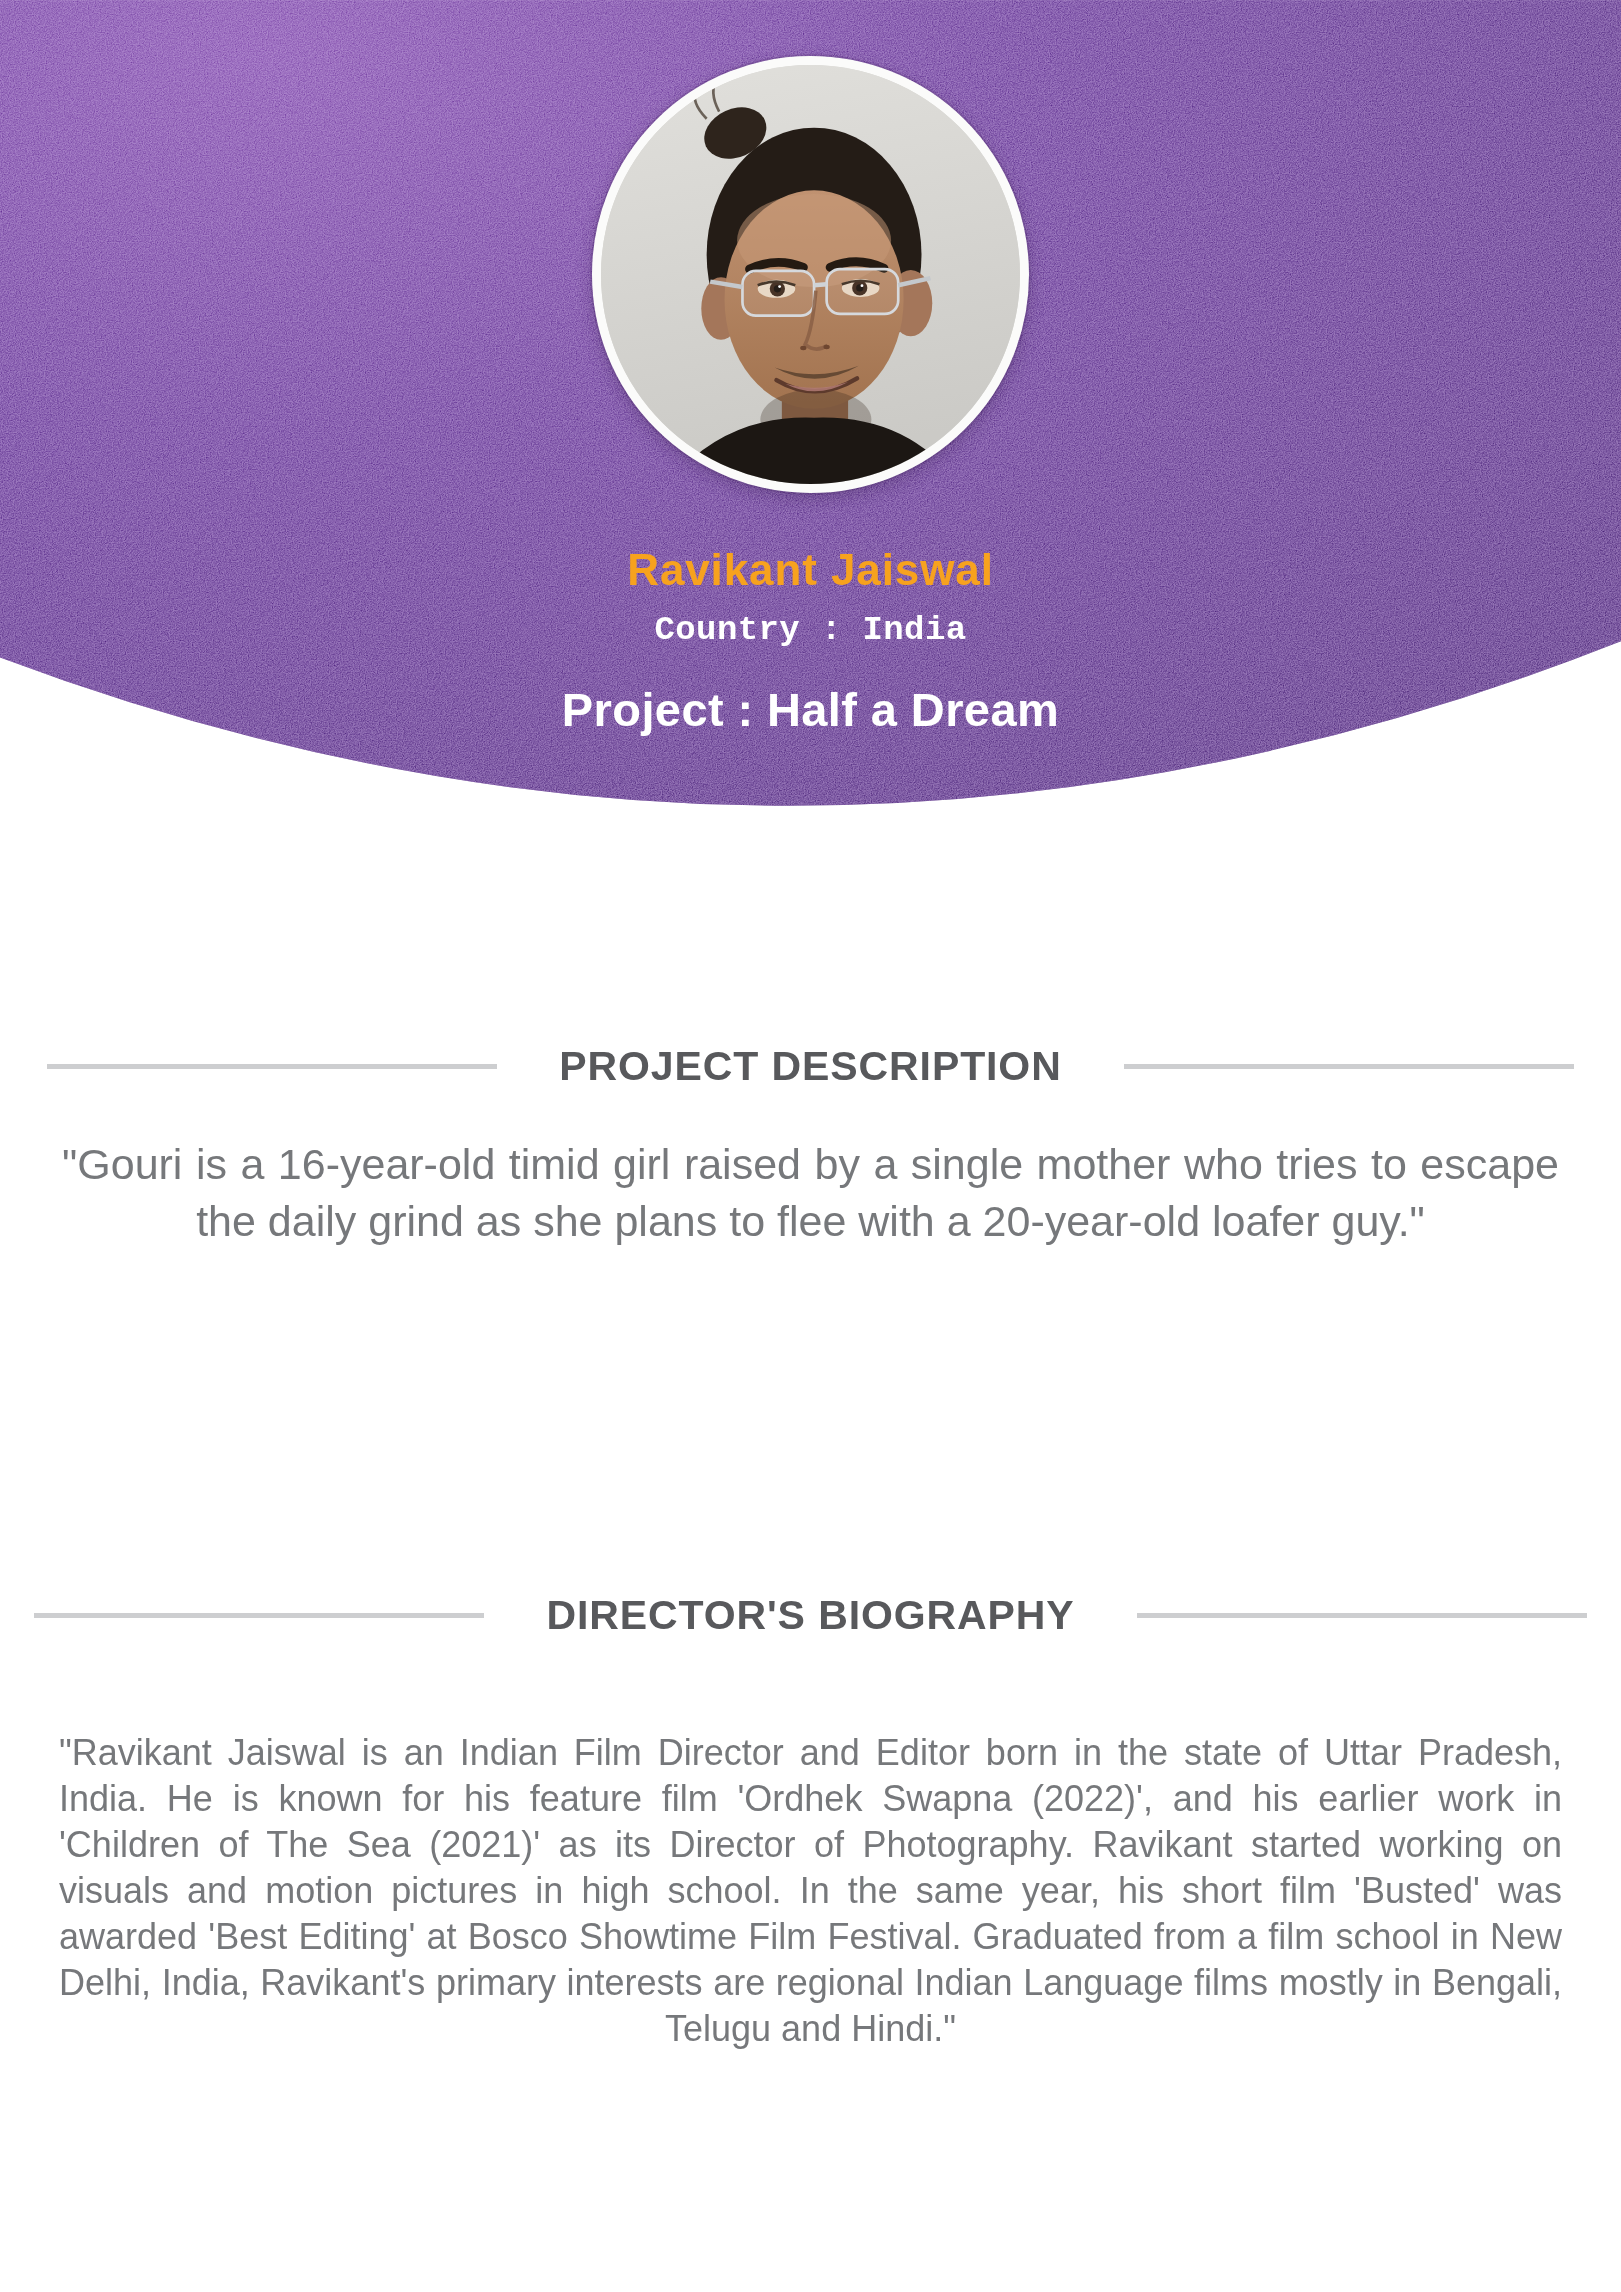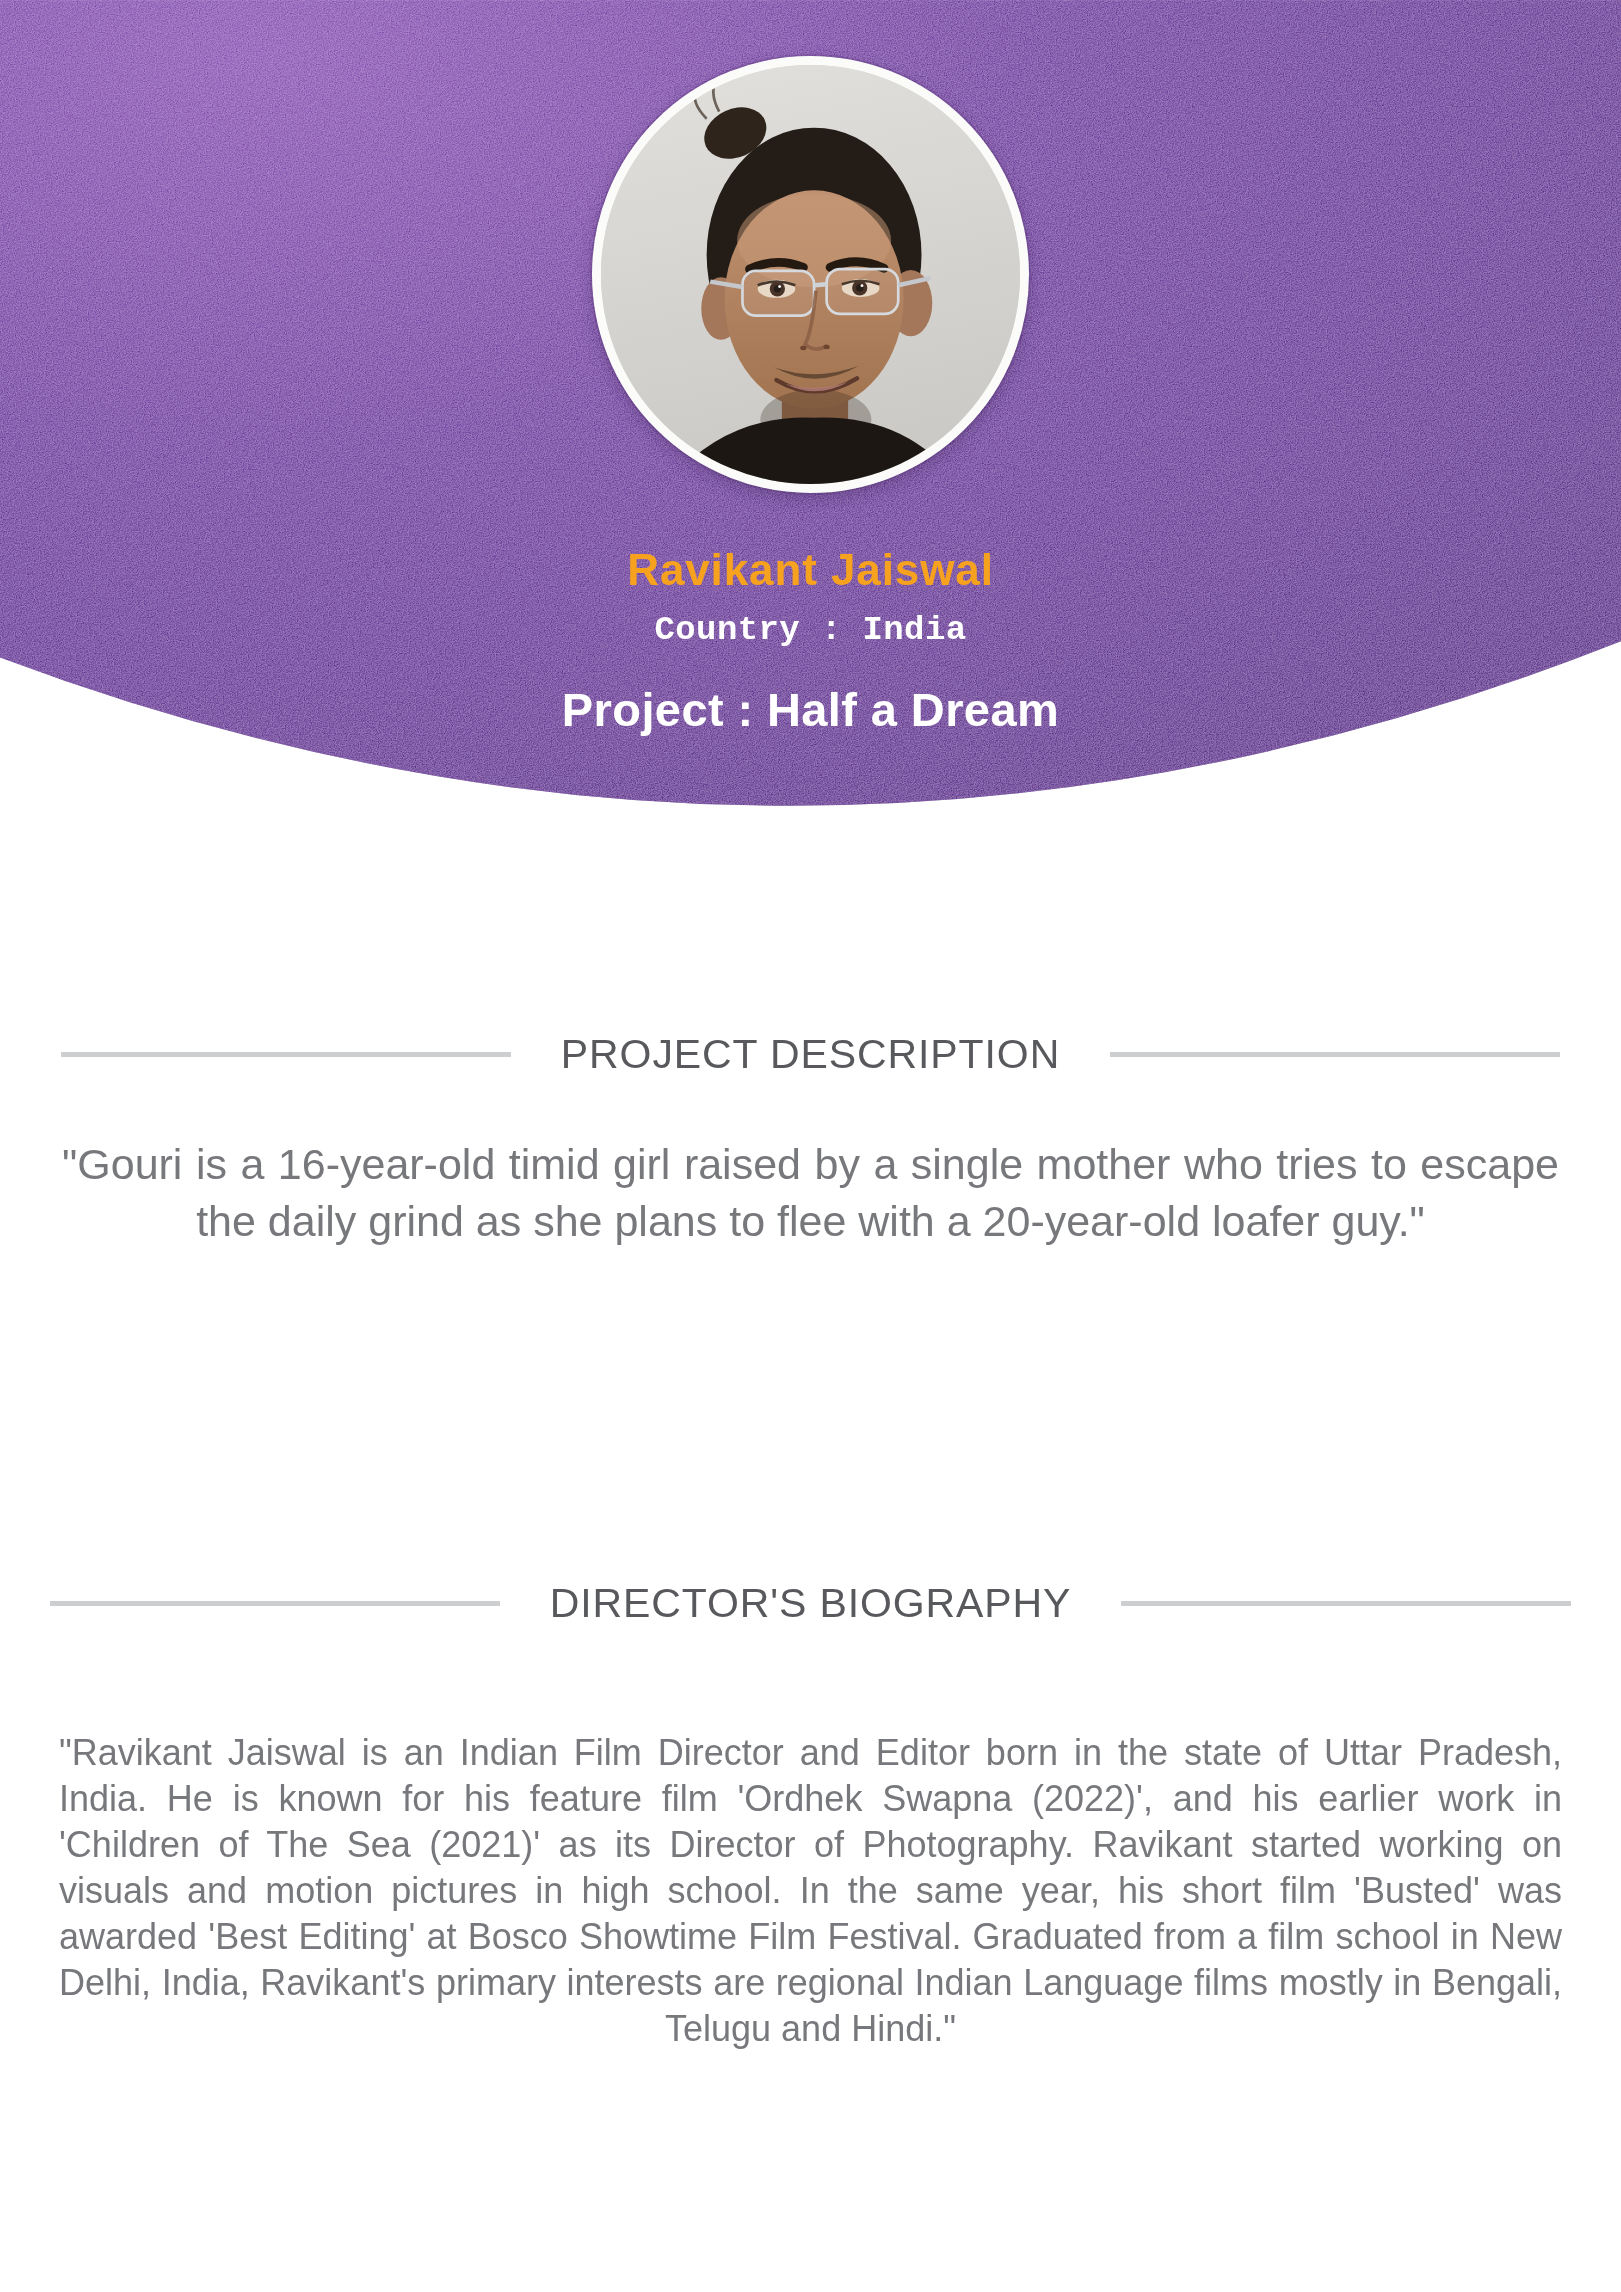--- a/index.html
+++ b/index.html
@@ -28,21 +28,21 @@
   .hero-text{position:absolute;left:0;width:100%;text-align:center;font-weight:bold;line-height:1;}
   .name{top:548px;font-size:44px;color:var(--accent-orange);letter-spacing:0.9px;}
   .country{top:613px;font-size:34px;color:var(--text-white);letter-spacing:0.4px;font-family:Liberation Mono, monospace;}
   .project{top:686px;font-size:47px;color:var(--text-white);letter-spacing:0.4px;}
   
   .sec-head{
     position:absolute;left:0;width:100%;
     display:flex;align-items:center;justify-content:center;gap:50px;
   }
   .sec-head h2{
-    margin:0;font-size:41px;font-weight:normal;color:var(--heading-gray);
+    margin:12px;font-size:41px;font-weight:bold;color:var(--heading-gray);
     letter-spacing:0.9px;line-height:1;white-space:nowrap;
   }
   .hline{width:450px;height:4.5px;background:var(--rule-gray);flex:0 0 auto;}
   .sec1-head{top:1034px;}
   .sec2-head{top:1583px;}
   .sec-body{
     position:absolute;margin:0;color:var(--body-gray);
     text-align:justify;text-align-last:center;
   }
   .body1{left:62px;width:1497px;top:1136px;font-size:43px;line-height:57px;}

